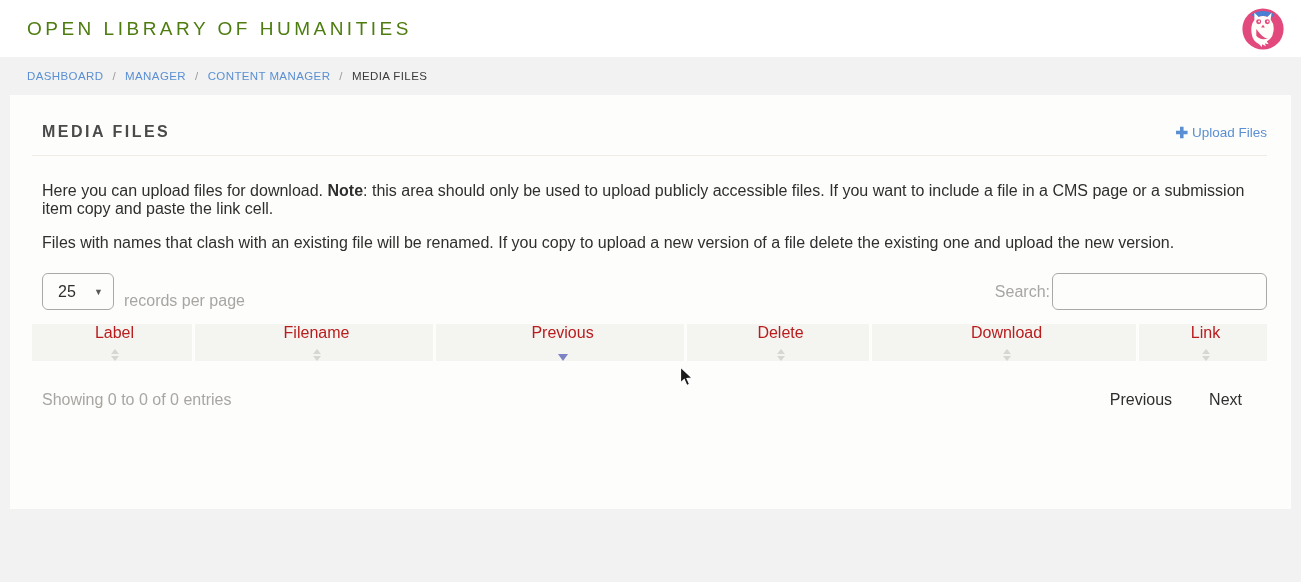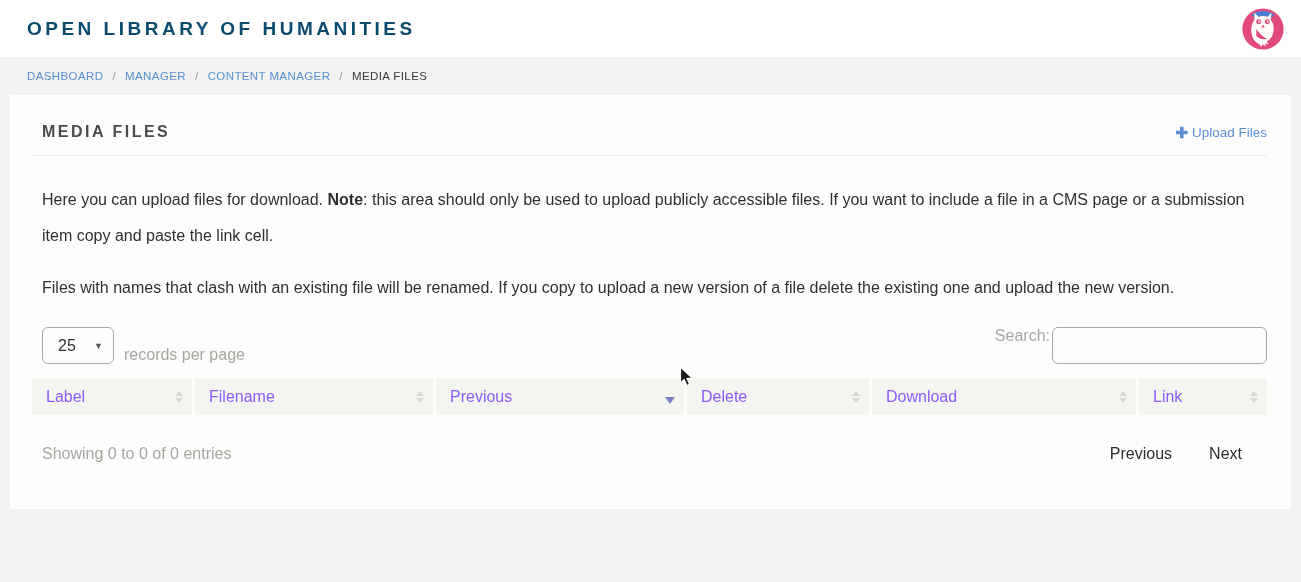--- a/index.html
+++ b/index.html
@@ -14,23 +14,23 @@
   
   .top-bar {
     height: 57px;
     background: #ffffff;
     display: flex;
     align-items: center;
     justify-content: space-between;
     padding: 0 15px 0 27px;
   }
   .site-title {
-    color: #0c4a6e;
+    color: #4d7c0f;
     font-size: 19px;
-    font-weight: bold;
+    font-weight: normal;
     letter-spacing: 3.5px;
   }
   .logo { width: 46px; height: 46px; display: block; }
   
   .breadcrumb {
     height: 38px;
     display: flex;
     align-items: center;
     padding-left: 27px;
     font-size: 11.5px;
@@ -65,21 +65,21 @@
   .upload-link {
     color: #5a8fd3;
     font-size: 13.5px;
     text-decoration: none;
     display: flex;
     align-items: center;
     gap: 4px;
   }
   .plus-glyph { font-weight: bold; font-size: 15px; line-height: 1; }
   
-  .intro { padding: 26px 0 0 10px; font-size: 16px; line-height: 36px; color: #2f2f2f; }
+  .intro { padding: 26px 0 0 10px; font-size: 16px; line-height: 18px; color: #2f2f2f; }
   .intro p + p { margin-top: 16px; }
   .intro b { font-weight: bold; }
   
   .controls {
     margin-top: 21px;
     padding: 0 0 0 10px;
     display: flex;
     align-items: center;
     justify-content: space-between;
   }
@@ -100,21 +100,21 @@
   }
   .select-arrow {
     position: absolute;
     right: 11px; top: 14px;
     font-size: 9px;
     color: #5a5a58;
     pointer-events: none;
   }
   .length-suffix, .search-label, .info-text { color: #a8a6a3; font-size: 16px; }
   .length-suffix { margin-left: 10px; }
-  .search-wrap { display: flex; align-items: flex-start; }
+  .search-wrap { display: flex; align-items: center; }
   input.search-input {
     width: 215px;
     height: 37px;
     border: 1px solid #a9a9a7;
     border-radius: 6px;
     background: #fdfdfb;
     margin-left: 2px;
     font-family: "Liberation Sans", sans-serif;
     font-size: 16px;
     padding: 0 10px;
@@ -124,22 +124,23 @@
   .data-table { margin-top: 14px; }
   .thead { display: flex; gap: 3px; }
   .th {
     background: #f4f4f1;
     height: 37px;
     display: flex;
     align-items: center;
     justify-content: space-between;
     padding: 0 9px 0 14px;
     font-size: 16px;
-    color: #8b5cf6;
+    color: #b91c1c;
     cursor: pointer;
+    flex-direction: column;
   }
   .th-label  { width: 160px; }
   .th-filename { width: 238px; }
   .th-uploaded { width: 248px; }
   .th-delete { width: 182px; }
   .th-download { width: 264px; }
   .th-link { flex: 1; }
   .sort-both { display: flex; flex-direction: column; gap: 2px; align-items: center; }
   .tri-up {
     width: 0; height: 0;

